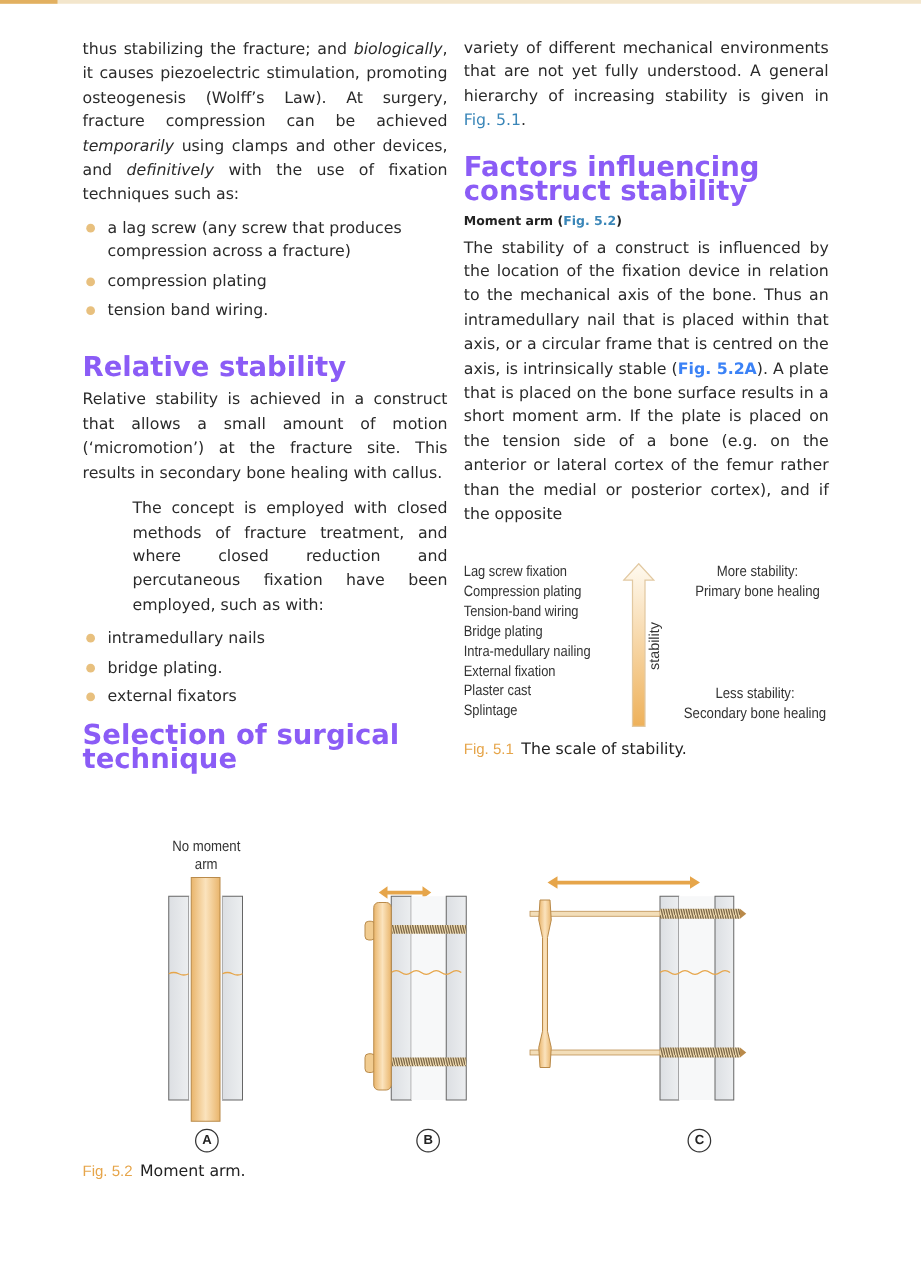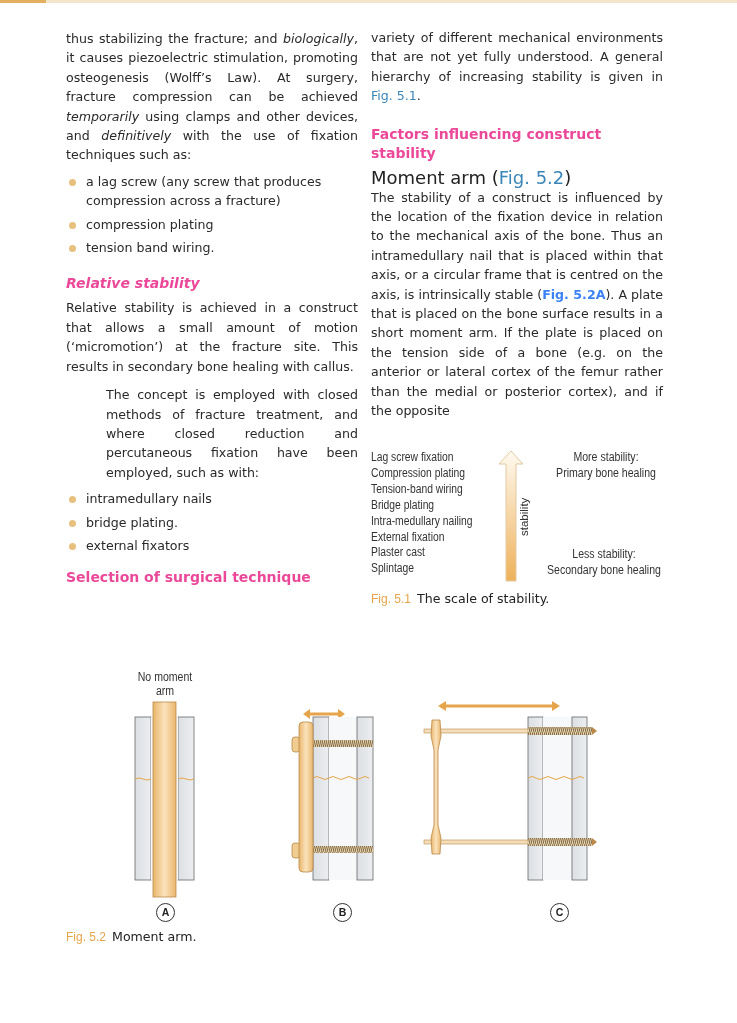--- a/index.html
+++ b/index.html
@@ -11,22 +11,22 @@
   .col-left { left:66px; top:29px; width:292px; }
   .col-right { left:371px; top:28px; width:292px; }
   p { margin:0; text-align:justify; }
   p + p { margin-top:8px; }
   em { font-style:italic; }
   .link { color:#3a86b8; }
   .link-b { color:#3b82f6; font-weight:bold; }
   ul { list-style:none; margin:6px 0 0 0; padding:0; }
   ul li { position:relative; padding-left:20px; margin-bottom:4px; line-height:19.4px; }
   ul li .dot { position:absolute; left:3px; top:7px; width:7px; height:7px; border-radius:50%; background:#e8c07e; }
-  h2 { margin:0; color:#ec4899; font-size:14px; line-height:19px; font-weight:bold; }
-  h3 { margin:0; font-size:18px; font-weight:normal; color:#222; line-height:20px; }
+  h2 { margin:0; color:#8b5cf6; font-size:22px; line-height:19px; font-weight:bold; }
+  h3 { margin:0; font-size:10px; font-weight:bold; color:#222; line-height:20px; }
   .fig51 { position:absolute; left:371px; top:450px; width:300px; height:170px; font-family:"Liberation Sans", sans-serif; }
   .fig51 .methods { position:absolute; left:0; top:0; font-size:12px; line-height:15.9px; color:#333; transform:scaleX(0.86); transform-origin:left top; }
   .fig51 .arrow { position:absolute; left:127px; top:0; width:26px; height:132px; }
   .fig51 .vlabel { position:absolute; left:142px; top:58px; font-size:11.5px; color:#333; transform:rotate(-90deg); transform-origin:left top; }
   .fig51 .more, .fig51 .less { position:absolute; font-size:12px; line-height:15.8px; text-align:center; color:#333; transform:scaleX(0.88); }
   .fig51 .more { left:170px; top:0; width:130px; }
   .fig51 .less { left:168px; top:97px; width:130px; }
   .caption { font-size:12.6px; color:#222; }
   .caption .fig-label { color:#e6a54a; font-family:"Liberation Sans", sans-serif; font-size:12px; margin-right:6px; }
   .fig51-caption { position:absolute; left:371px; top:591px; }
@@ -44,21 +44,21 @@
 
 <div class="col col-left">
   <p><span>thus stabilizing the fracture; and </span><em>biologically</em><span>, it causes piezoelectric stimulation, promoting osteogenesis (Wolff’s Law). At surgery, fracture compression can be achieved </span><em>temporarily</em><span> using clamps and other devices, and </span><em>definitively</em><span> with the use of fixation techniques such as:</span></p>
 
   <ul style="margin-top:7px;">
     <li><span class="dot"></span><span>a lag screw (any screw that produces compression across a fracture)</span></li>
     <li><span class="dot"></span><span>compression plating</span></li>
     <li><span class="dot"></span><span>tension band wiring.</span></li>
   </ul>
 
-  <h2 style="margin-top:17px;margin-bottom:5px;font-style:italic;">Relative stability</h2>
+  <h2 style="margin-top:28px;margin-bottom:5px;">Relative stability</h2>
   <p>Relative stability is achieved in a construct that allows a small amount of motion (‘micromotion’) at the fracture site. This results in secondary bone healing with callus.</p>
   <p style="margin-top:9px;margin-left:40px;">The concept is employed with closed methods of fracture treatment, and where closed reduction and percutaneous fixation have been employed, such as with:</p>
 
   <ul style="margin-top:7px;">
     <li><span class="dot"></span><span>intramedullary nails</span></li>
     <li><span class="dot"></span><span>bridge plating.</span></li>
     <li><span class="dot"></span><span>external fixators</span></li>
   </ul>
 
   <h2 style="margin-top:13px;margin-bottom:5px;">Selection of surgical technique</h2>

